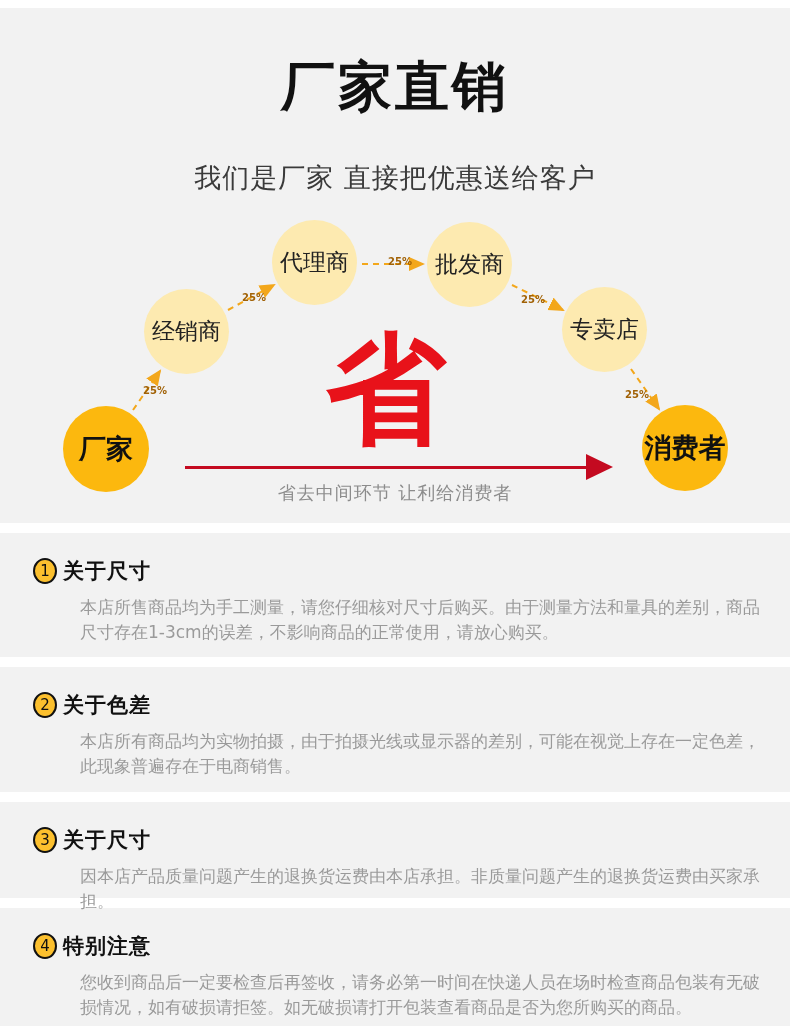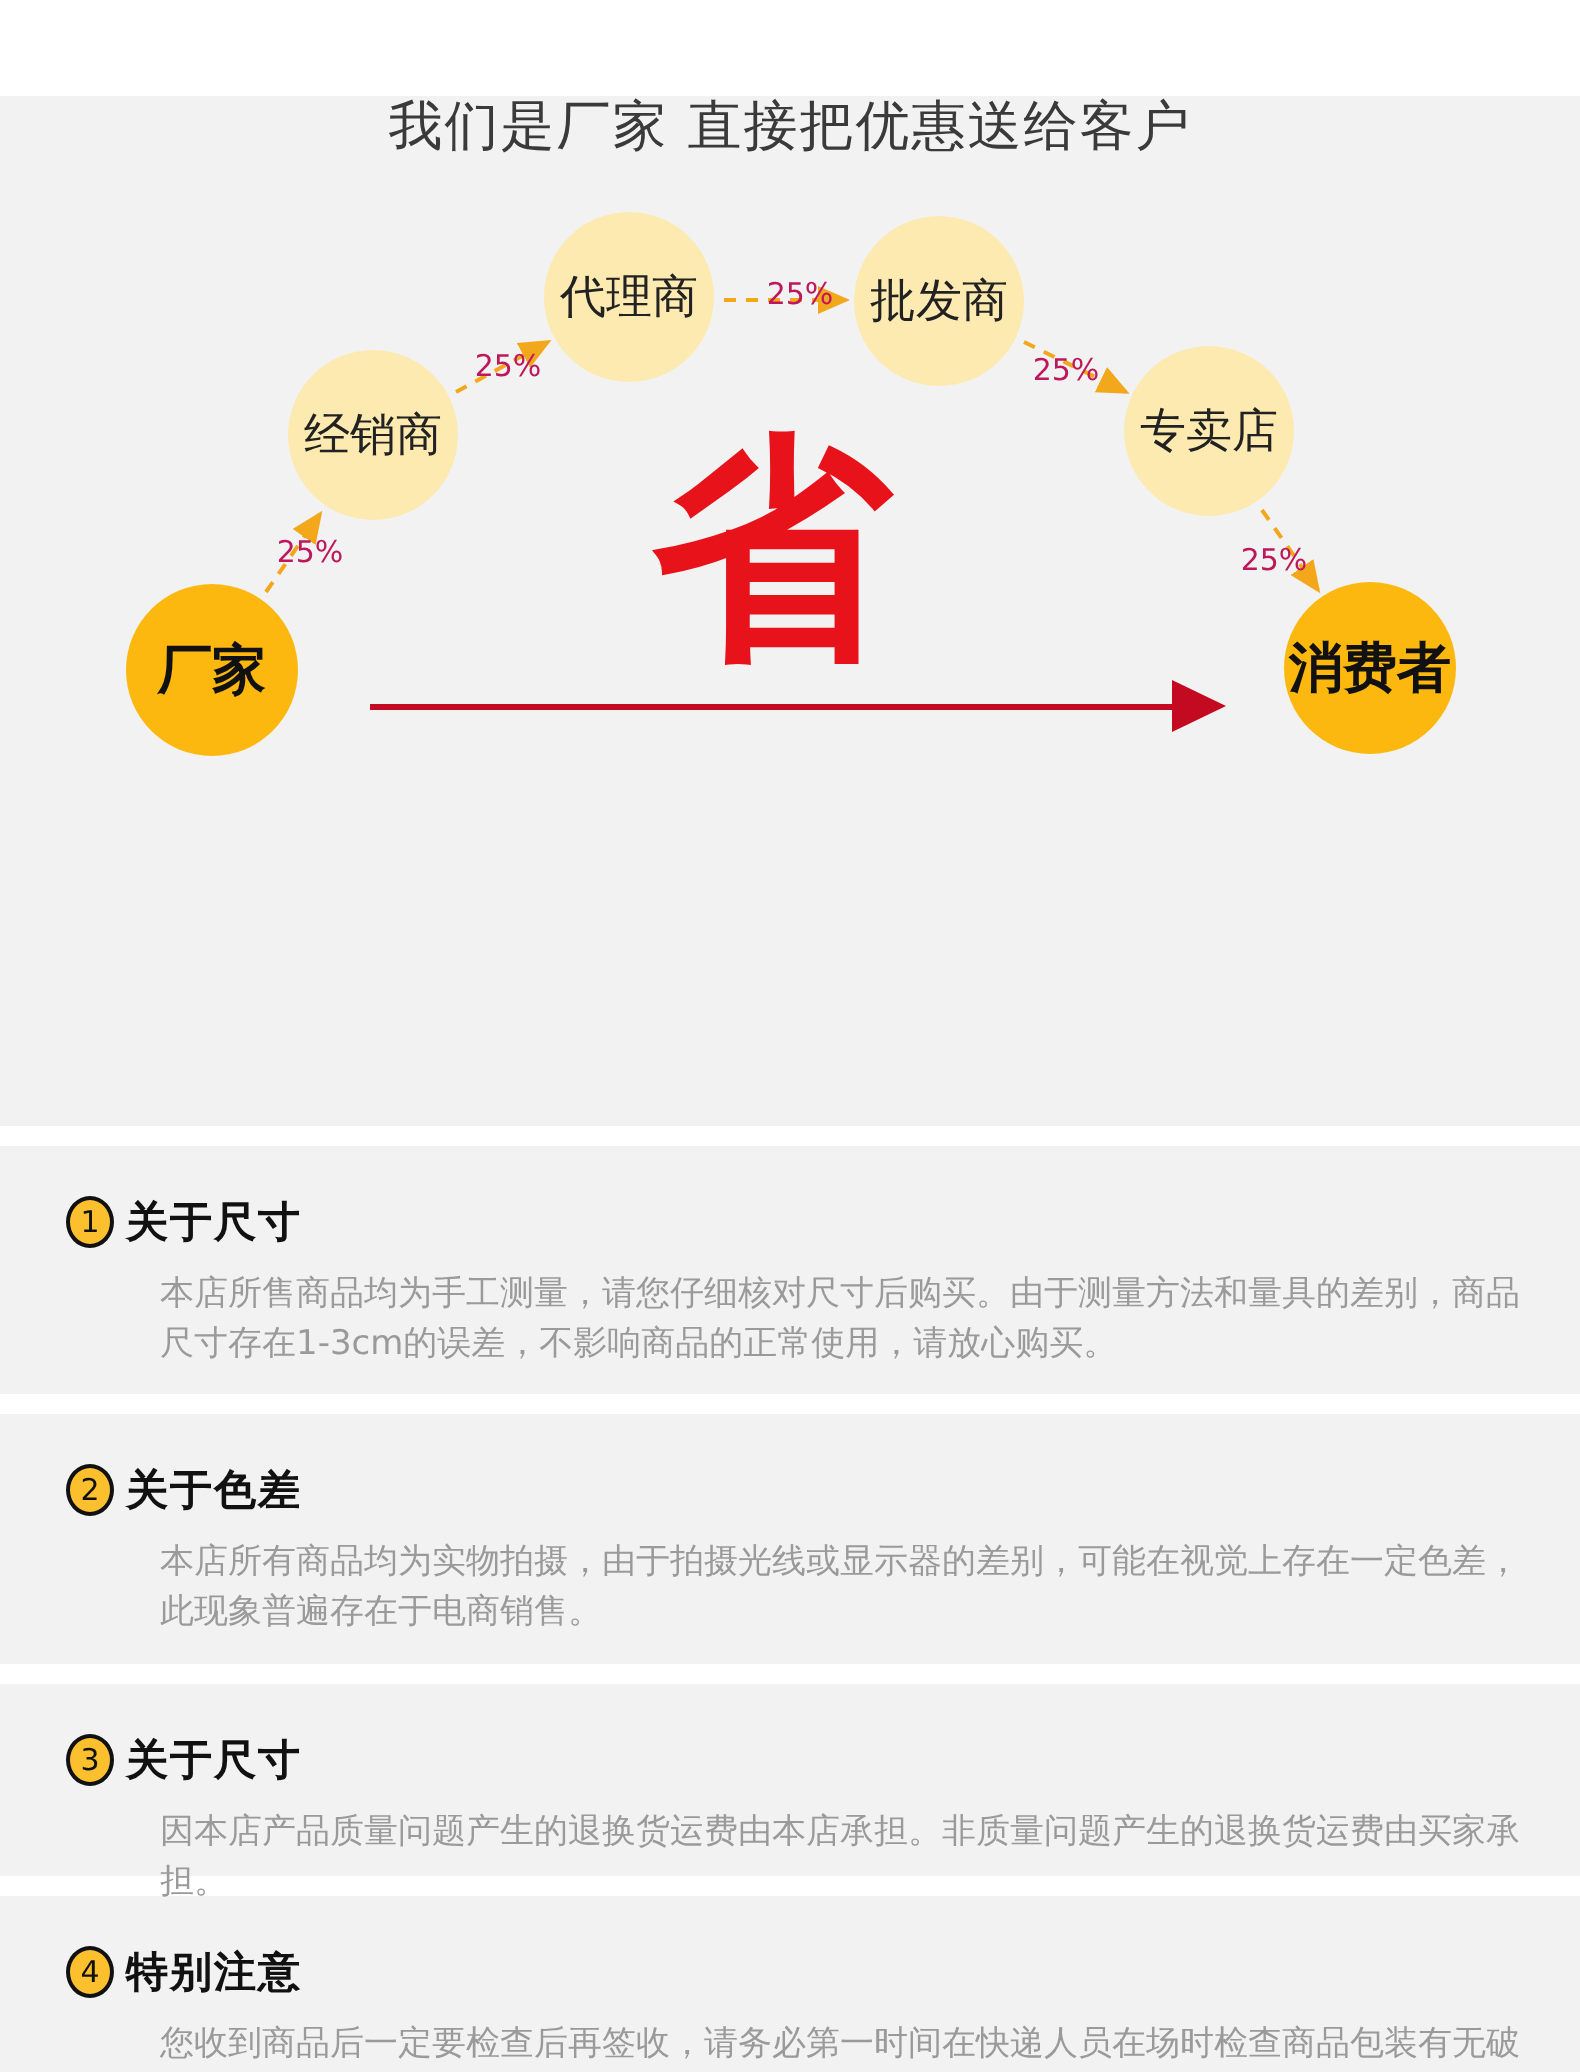--- a/index.html
+++ b/index.html
@@ -20,21 +20,21 @@
           justify-content:center; text-align:left; }
   .node.primary { width:86px; height:86px; background:#fcb80e; font-size:27px;
                   font-weight:bold; color:#111; }
   .node.secondary { width:85px; height:85px; background:#fdeab0; font-size:23px; color:#222; }
   .n0 { left:63px;  top:193px; }
   .n1 { left:144px; top:76px;  }
   .n2 { left:272px; top:7px;   }
   .n3 { left:427px; top:9px;   }
   .n4 { left:562px; top:74px;  }
   .n5 { left:642px; top:192px; }
-  .pct { position:absolute; transform:translate(-50%,-50%); font-size:15px; color:#be185d; }
+  .pct { position:absolute; transform:translate(-50%,-50%); font-size:10px; color:#a16207;font-weight:bold; }
   .p0 { left:155px; top:177px; }
   .p1 { left:254px; top:84px;  }
   .p2 { left:400px; top:48px;  }
   .p3 { left:533px; top:86px;  }
   .p4 { left:637px; top:181px; }
   .save-char { position:absolute; left:326px; top:117px; font-size:120px; line-height:1;
                font-weight:bold; color:#e8121a; }
   .flow-line { position:absolute; left:185px; top:253px; width:403px; height:3px; background:#c40a20; }
   .flow-head { position:absolute; left:586px; top:241px; width:0; height:0;
                border-left:27px solid #c40a20; border-top:13px solid transparent;
@@ -51,20 +51,21 @@
            font-size:15px; color:#111; }
   .sec-title { margin-left:6px; font-size:21px; font-weight:bold; color:#111; letter-spacing:1px; }
   .sec-body { margin:10px 0 0 47px; font-size:17px; line-height:25px; color:#9a9a9a; }
 </style>
 </head>
 <body>
 
 <div class="page">
 
   <div class="hero">
+    <div class="hero-title">厂家直销</div>
     <div class="hero-subtitle">我们是厂家 直接把优惠送给客户</div>
 
     <div class="diagram">
 
       <svg class="edges" width="790" height="330">
         <defs>
           <marker id="ah" markerWidth="9" markerHeight="8" refX="7" refY="3.5" orient="auto">
             <path d="M0,0 L8,3.5 L0,7 z" fill="#f3a71b"></path>
           </marker>
         </defs>
@@ -85,20 +86,21 @@
       <span class="pct p0">25%</span>
       <span class="pct p1">25%</span>
       <span class="pct p2">25%</span>
       <span class="pct p3">25%</span>
       <span class="pct p4">25%</span>
 
       <div class="save-char">省</div>
 
       <div class="flow-line"></div>
       <div class="flow-head"></div>
+      <div class="flow-caption">省去中间环节 让利给消费者</div>
     </div>
   </div>
 
   <div class="section s1">
     <div class="sec-head">
       <div class="badge">1</div>
       <div class="sec-title">关于尺寸</div>
     </div>
     <div class="sec-body">本店所售商品均为手工测量，请您仔细核对尺寸后购买。由于测量方法和量具的差别，商品尺寸存在1-3cm的误差，不影响商品的正常使用，请放心购买。</div>
   </div>

